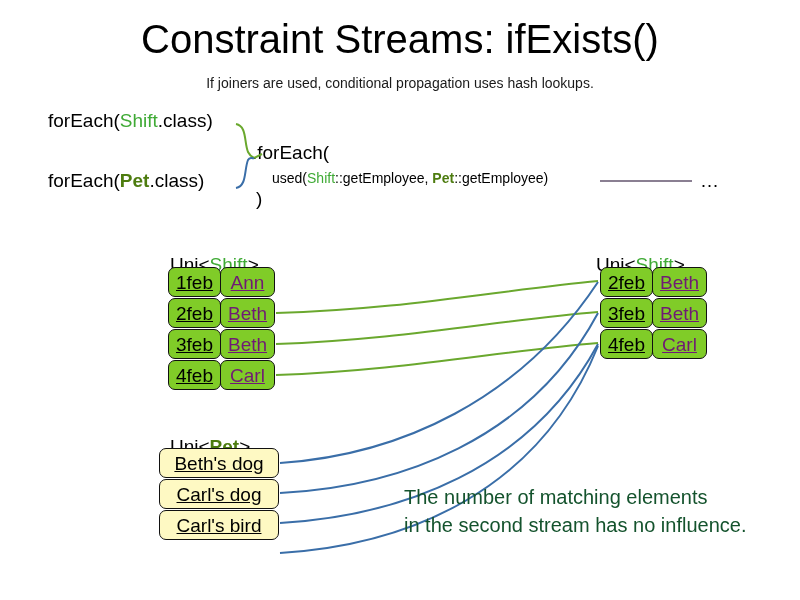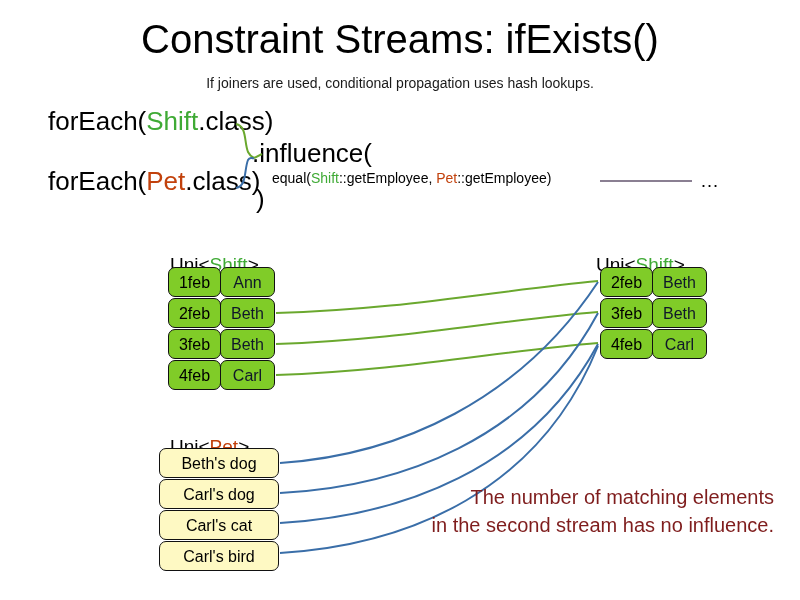--- a/index.html
+++ b/index.html
@@ -16,28 +16,28 @@
     position:absolute;left:0;top:16px;width:800px;text-align:center;
     font-size:40px;line-height:46px;font-weight:400;color:#000;
     white-space:nowrap;
   }
   .subtitle{
     position:absolute;left:0;top:66px;width:800px;text-align:center;
     font-size:14px;line-height:18px;color:#1a1a1a;margin-top:8px;
   }
 
   
-  .code{position:absolute;font-size:26px;line-height:22px;color:#000;white-space:nowrap;}
+  .code{position:absolute;font-size:19px;line-height:22px;color:#000;white-space:nowrap;}
   #code-shift{left:48px;top:110px;}
   #code-pet{left:48px;top:170px;}
   #code-ifexists{left:252px;top:142px;}
   #code-equal{left:272px;top:170px;font-size:14px;line-height:17px;}
   #code-close{left:256px;top:188px;}
   .cls-shift{color:#3faa35;}
-  .cls-pet{color:#c2410c;}
+  .cls-pet{color:#4d7c0f;font-weight:bold;}
 
   
   .joinline{
     position:absolute;left:600px;top:180px;width:92px;height:0;
     border-top:2px solid #8a7f92;
   }
   .ellipsis{position:absolute;left:700px;top:170px;font-size:19px;color:#000;}
 
   
   .caption{position:absolute;font-size:19px;line-height:22px;white-space:nowrap;color:#000;margin-top:20px;}
@@ -48,55 +48,55 @@
   
   .wires{position:absolute;left:0;top:0;width:800px;height:600px;}
 
   
   .tbl{position:absolute;}
   .row{position:relative;height:30px;margin-bottom:1px;}
   .cell{
     position:absolute;top:0;height:30px;box-sizing:border-box;
     border:1.6px solid #111111;border-radius:7px;
     display:flex;align-items:center;justify-content:center;
-    font-size:16px;line-height:19px;
+    font-size:19px;line-height:19px;text-decoration:underline;
   }
   
   .tbl-shift .cell{background:#80cc28;}
   .tbl-shift .c-date{left:0;width:53px;color:#000;}
-  .tbl-shift .c-name{left:52px;width:55px;color:#0f172a;}
+  .tbl-shift .c-name{left:52px;width:55px;color:#701a75;}
   
   .tbl-pet .cell{background:#fef9c3;color:#000;left:0;width:120px;}
 
   #tbl-left{left:168px;top:267px;width:107px;}
   #tbl-right{left:600px;top:267px;width:107px;}
   #tbl-pet{left:159px;top:448px;width:120px;}
 
   
   .note{
     position:absolute;left:404px;top:483px;width:370px;
-    font-size:20px;line-height:28px;color:#7f1d1d;text-align:right;
+    font-size:20px;line-height:28px;color:#14532d;
   }
   .note div{white-space:nowrap;}
 </style>
 </head>
 <body>
 
 <div class="stage">
 
   <div class="title">Constraint Streams: ifExists()</div>
   <div class="subtitle">If joiners are used, conditional propagation uses hash lookups.</div>
 
   <div class="code" id="code-shift"><span>forEach(</span><span class="cls-shift">Shift</span><span>.class)</span></div>
 
   <div class="code" id="code-pet"><span>forEach(</span><span class="cls-pet">Pet</span><span>.class)</span></div>
 
-  <div class="code" id="code-ifexists">.influence(</div>
+  <div class="code" id="code-ifexists">.forEach(</div>
 
-  <div class="code" id="code-equal"><span>equal(</span><span class="cls-shift">Shift</span><span>::getEmployee, </span><span class="cls-pet">Pet</span><span>::getEmployee)</span></div>
+  <div class="code" id="code-equal"><span>used(</span><span class="cls-shift">Shift</span><span>::getEmployee, </span><span class="cls-pet">Pet</span><span>::getEmployee)</span></div>
 
   <div class="code" id="code-close">)</div>
 
   <div class="joinline"></div>
   <div class="ellipsis">…</div>
 
   <svg class="wires" viewBox="0 0 800 600">
 
     <path d="M236,124 C247,126 244,142 248,152 C250,156 252,157 254,158" fill="none" stroke="#6aa82e" stroke-width="2"></path>
 
@@ -153,23 +153,20 @@
       </div>
     </div>
   <div class="tbl tbl-pet" id="tbl-pet">
       <div class="row">
         <div class="cell">Beth's dog</div>
       </div>
       <div class="row">
         <div class="cell">Carl's dog</div>
       </div>
       <div class="row">
-        <div class="cell">Carl's cat</div>
-      </div>
-      <div class="row">
         <div class="cell">Carl's bird</div>
       </div>
     </div>
 
   <div class="note">
     <div>The number of matching elements</div>
     <div>in the second stream has no influence.</div>
   </div>
 
 </div>

